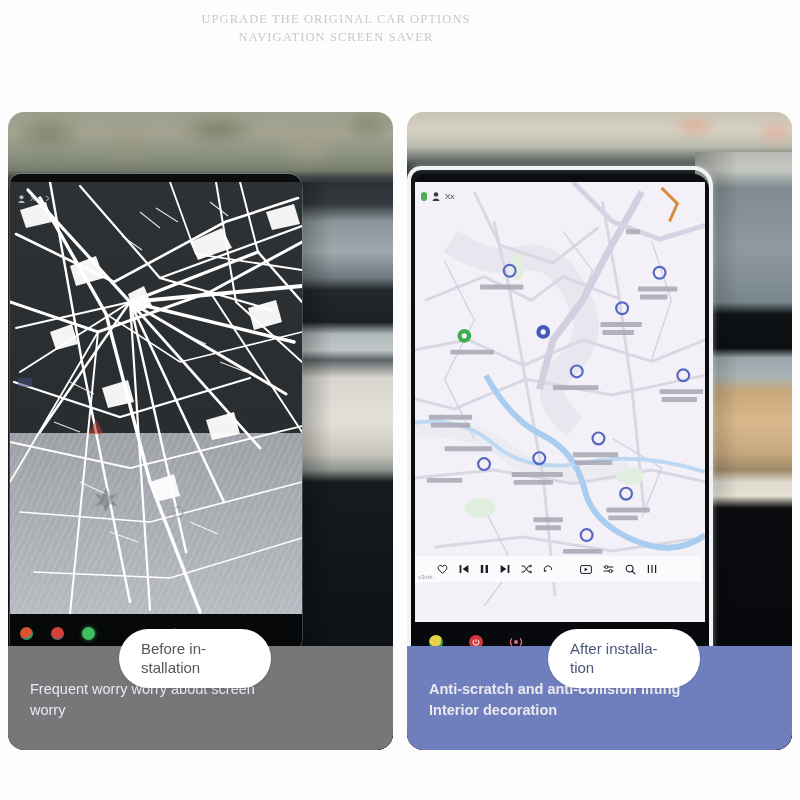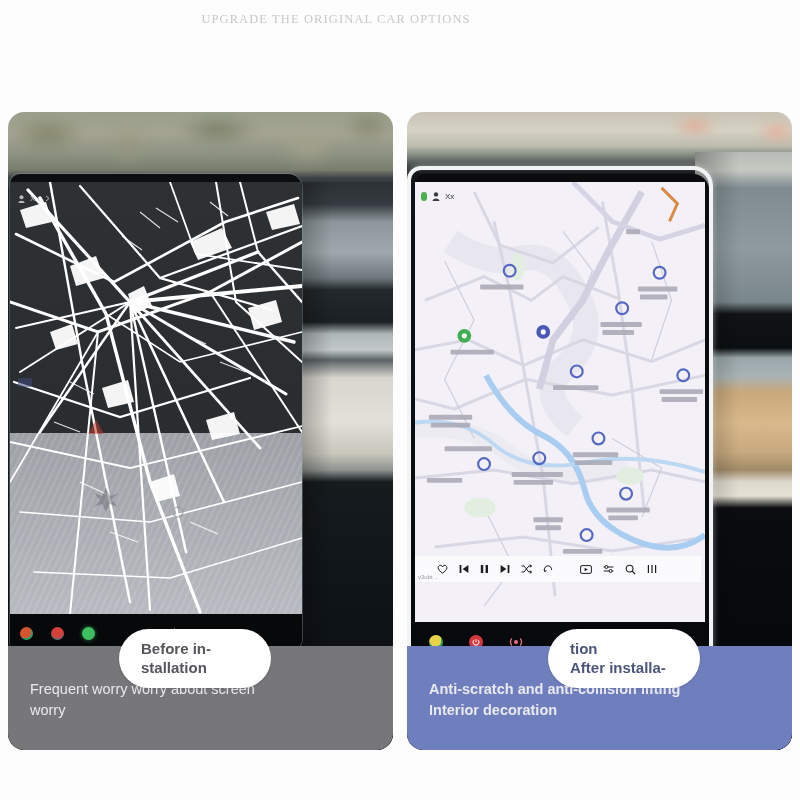--- a/index.html
+++ b/index.html
@@ -254,29 +254,30 @@
     width: 152px;
     padding: 10px 0 11px 0;
     background: #ffffff;
     border-radius: 32px;
     text-align: left;
     font-size: 15px;
     line-height: 19px;
     box-shadow: 0 1px 3px rgba(0,0,0,.14);
     z-index: 9;
   }
-  .pill span { display: block; padding-left: 22px; font-weight: bold; }
+  .pill span { display: block; padding-left: 22px; }
   .pill-left  { left: 111px; color: #55555a; }
   .pill-right { left: 141px; color: #4b5579; }
 </style>
 </head>
 <body>
 
 <div class="header">
   <div class="line">UPGRADE THE ORIGINAL CAR OPTIONS</div>
+  <div class="line">NAVIGATION SCREEN SAVER</div>
 </div>
 
 <div class="panels">
 
   <div class="panel panel-left">
     <div class="photo photo-left">
       <div class="foliage"></div>
       <div class="dashbands"></div>
 
       <div class="screen-left">
@@ -563,18 +564,18 @@
       </div>
     </div>
 
     <div class="banner banner-right">
       <div class="txt">
         <div>Anti-scratch and anti-collision lifting</div>
         <div>Interior decoration</div>
       </div>
     </div>
     <div class="pill pill-right">
+      <span>After installa-</span>
       <span>tion</span>
-      <span>After installa-</span>
     </div>
   </div>
 
 </div>
 
 </body></html>

